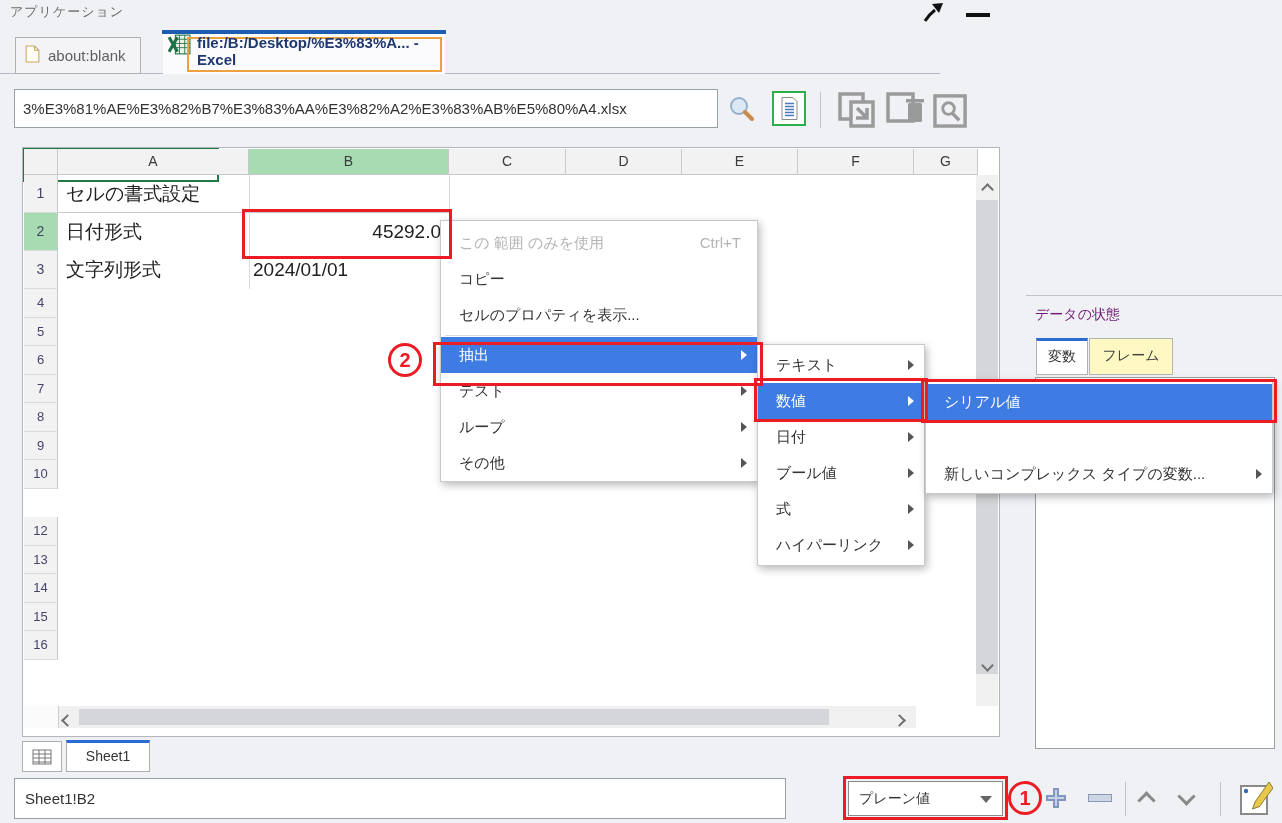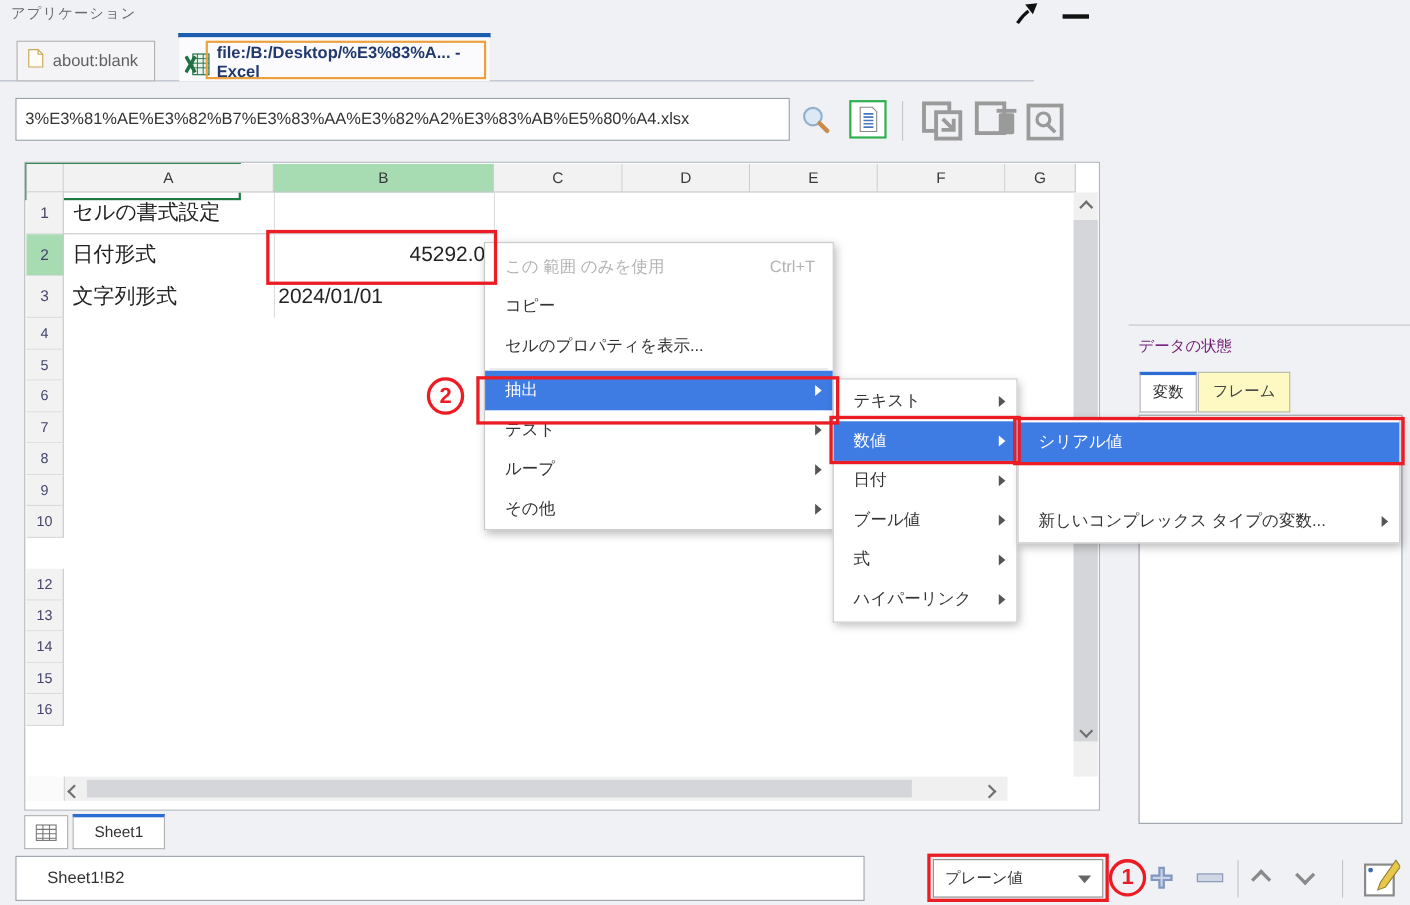--- a/index.html
+++ b/index.html
@@ -10,21 +10,21 @@
   
   .win-title { left:10px; top:3px; font-size:13px; color:#6a6a6a; letter-spacing:1px; }
   .restore-arrow { left:922px; top:2px; width:24px; height:22px; }
   .min-btn { left:966px; top:13px; width:24px; height:4px; background:#111; }
 
   
   .tab-underline { left:0; top:73px; width:940px; height:1px; background:#b4bac6; }
   .tab1 { left:15px; top:37px; width:126px; height:37px; background:#f4f4f6; border:1px solid #b0b0b0; display:flex; align-items:center; gap:8px; padding-left:9px; }
   .tab1 .lbl { font-size:15px; color:#5f5f5f; }
   .tab2-topline { left:162px; top:30px; width:284px; height:4px; background:#1d5db0; }
-  .tab2 { left:163px; top:34px; width:282px; height:40px; background:#fbfbfd; display:flex; align-items:flex-end; gap:6px; padding-left:5px; }
+  .tab2 { left:163px; top:34px; width:282px; height:40px; background:#fbfbfd; display:flex; align-items:flex-start; gap:6px; padding-left:5px; }
   .tab2-orange { left:187px; top:37px; width:255px; height:35px; border:2px solid #eda13e; }
   .tab2 .lbl { font-size:15px; font-weight:bold; color:#21386e; position:relative; z-index:2; }
 
   
   .addr { left:14px; top:89px; width:704px; height:39px; background:#fff; border:1px solid #98a0a8; font-size:15px; line-height:37px; padding-left:8px; white-space:nowrap; overflow:hidden; color:#333; }
   .icon-btn { display:flex; align-items:center; justify-content:center; }
   .vsep1 { left:820px; top:92px; width:1px; height:36px; background:#c4c4c8; }
   .green-box { left:772px; top:91px; width:34px; height:35px; border:2px solid #2eaf4e; background:#fff; }
 
   
@@ -49,21 +49,21 @@
   .chev-down { transform:rotate(45deg); }
   .chev-left { transform:rotate(135deg); }
   .chev-right { transform:rotate(-45deg); }
   .chev.big { width:13px; height:13px; border-width:3.5px; border-color:#8a8a8a; }
 
   
   .grid-btn { left:22px; top:741px; width:40px; height:31px; background:#fff; border:1px solid #b0b0b0; display:flex; align-items:center; justify-content:center; }
   .sheet-tab { left:66px; top:740px; width:84px; height:32px; background:#fff; border:1px solid #b0b0b0; border-top:3px solid #2b6cd4; text-align:center; font-size:14px; line-height:27px; color:#333; }
 
   
-  .cellref { left:14px; top:778px; width:772px; height:41px; background:#fff; border:1px solid #98a0a8; font-size:15px; line-height:39px; padding-left:28px; color:#333; }
+  .cellref { left:14px; top:778px; width:772px; height:41px; background:#fff; border:1px solid #98a0a8; font-size:15px; line-height:39px; padding-left:10px; color:#333; }
   .valmode { left:848px; top:781px; width:155px; height:35px; background:#fff; border:1px solid #8a8a8a; font-size:14px; line-height:33px; padding-left:10px; color:#333; }
   .valmode .caret { position:absolute; right:10px; top:14px; width:0; height:0; border-left:6px solid transparent; border-right:6px solid transparent; border-top:7px solid #666; }
   .tsep { width:1px; height:34px; background:#c2c2c6; }
 
   
   .panel-line { left:1026px; top:295px; width:256px; height:1px; background:#c4c4c8; }
   .panel-title { left:1035px; top:306px; font-size:14px; color:#701a75;text-align:right; }
   .ptab { position:absolute; top:338px; height:37px; font-size:14px; text-align:center; }
   .ptab.sel { left:1036px; width:52px; background:#fff; border:1px solid #b0b0b0; border-top:3px solid #2b6cd4; line-height:31px; }
   .ptab.unsel { left:1089px; width:84px; background:#fef9c3; border:1px solid #b5b5b5; line-height:33px; color:#444; }

